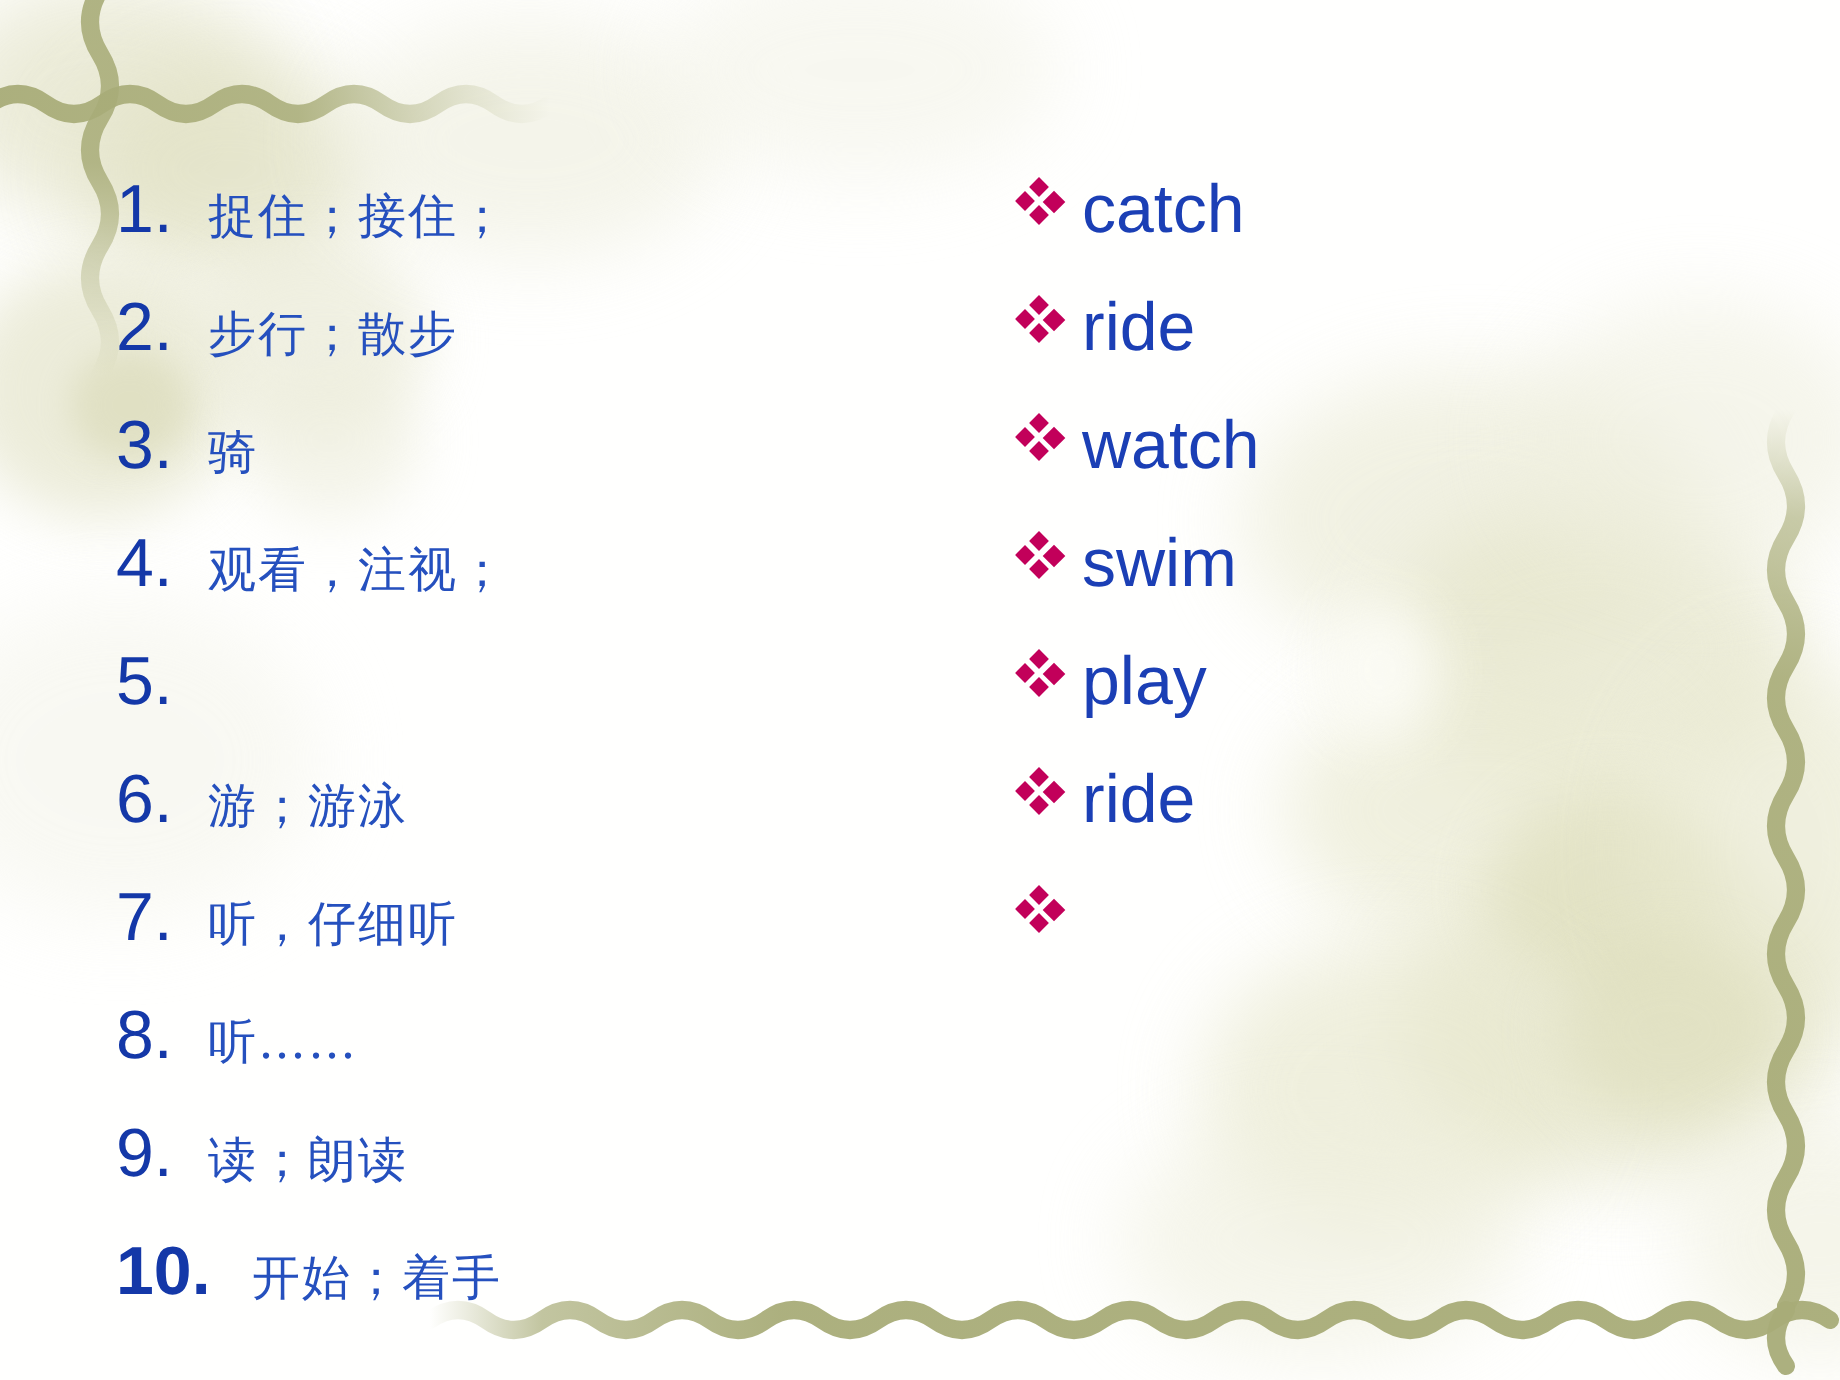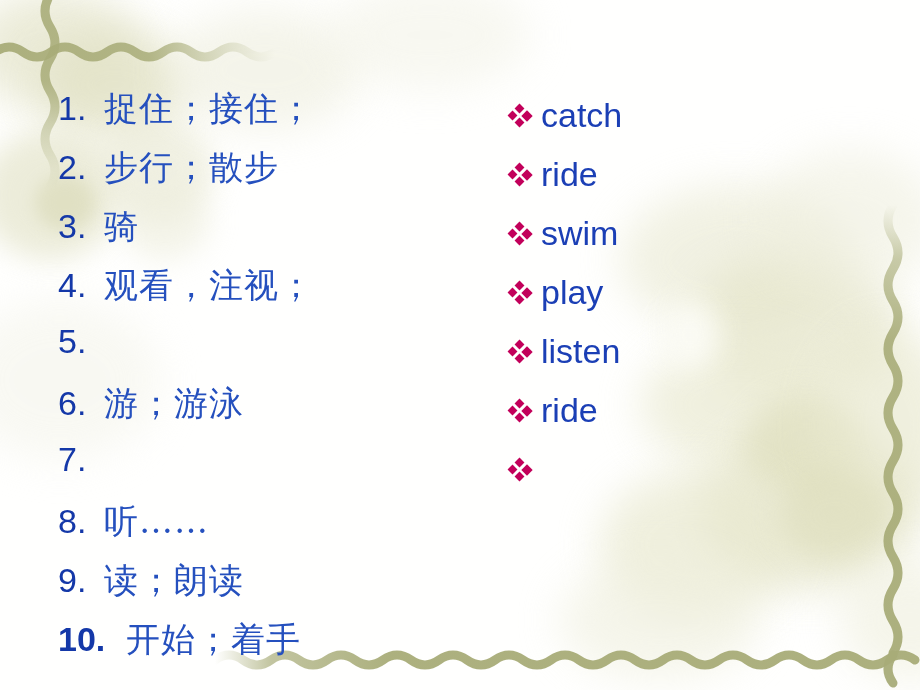--- a/index.html
+++ b/index.html
@@ -67,28 +67,28 @@
     color: #1438A8;
     font-size: 34px;
     font-family: "Liberation Sans", sans-serif;
     letter-spacing: 0px;
     min-width: 46px;
     text-align: left;
   }
   .cn-num.wide { min-width: 68px; font-weight: bold; }
   .cn-text {
     color: #2550BE;
-    font-size: 34px;
+    font-size: 24px;
     font-family: "DejaVu Serif", "Liberation Serif", serif;
     letter-spacing: 1px;
   }
 
   .en-row {
     display: flex;
-    align-items: center;
+    align-items: flex-start;
     height: 59px;
     white-space: nowrap;
   }
   .en-bullet {
     width: 30px;
     height: 30px;
     flex: 0 0 30px;
     position: relative;
     margin-right: 6px;
   }
@@ -215,20 +215,21 @@
       </div>
       <div class="cn-row">
         <span class="cn-num">5.</span>
       </div>
       <div class="cn-row">
         <span class="cn-num">6.</span>
         <span class="cn-text">游；游泳</span>
       </div>
       <div class="cn-row">
         <span class="cn-num">7.</span>
+        <span class="cn-text">听，仔细听</span>
       </div>
       <div class="cn-row">
         <span class="cn-num">8.</span>
         <span class="cn-text">听……</span>
       </div>
       <div class="cn-row">
         <span class="cn-num">9.</span>
         <span class="cn-text">读；朗读</span>
       </div>
       <div class="cn-row">
@@ -258,39 +259,39 @@
           </span>
         <span class="en-text">ride</span>
       </div>
       <div class="en-row">
         <span class="en-bullet">
             <i class="d-top"></i>
             <i class="d-left"></i>
             <i class="d-right"></i>
             <i class="d-bottom"></i>
           </span>
+        <span class="en-text">watch</span>
+      </div>
+      <div class="en-row">
+        <span class="en-bullet">
+            <i class="d-top"></i>
+            <i class="d-left"></i>
+            <i class="d-right"></i>
+            <i class="d-bottom"></i>
+          </span>
         <span class="en-text">swim</span>
       </div>
       <div class="en-row">
         <span class="en-bullet">
             <i class="d-top"></i>
             <i class="d-left"></i>
             <i class="d-right"></i>
             <i class="d-bottom"></i>
           </span>
         <span class="en-text">play</span>
-      </div>
-      <div class="en-row">
-        <span class="en-bullet">
-            <i class="d-top"></i>
-            <i class="d-left"></i>
-            <i class="d-right"></i>
-            <i class="d-bottom"></i>
-          </span>
-        <span class="en-text">listen</span>
       </div>
       <div class="en-row">
         <span class="en-bullet">
             <i class="d-top"></i>
             <i class="d-left"></i>
             <i class="d-right"></i>
             <i class="d-bottom"></i>
           </span>
         <span class="en-text">ride</span>
       </div>

